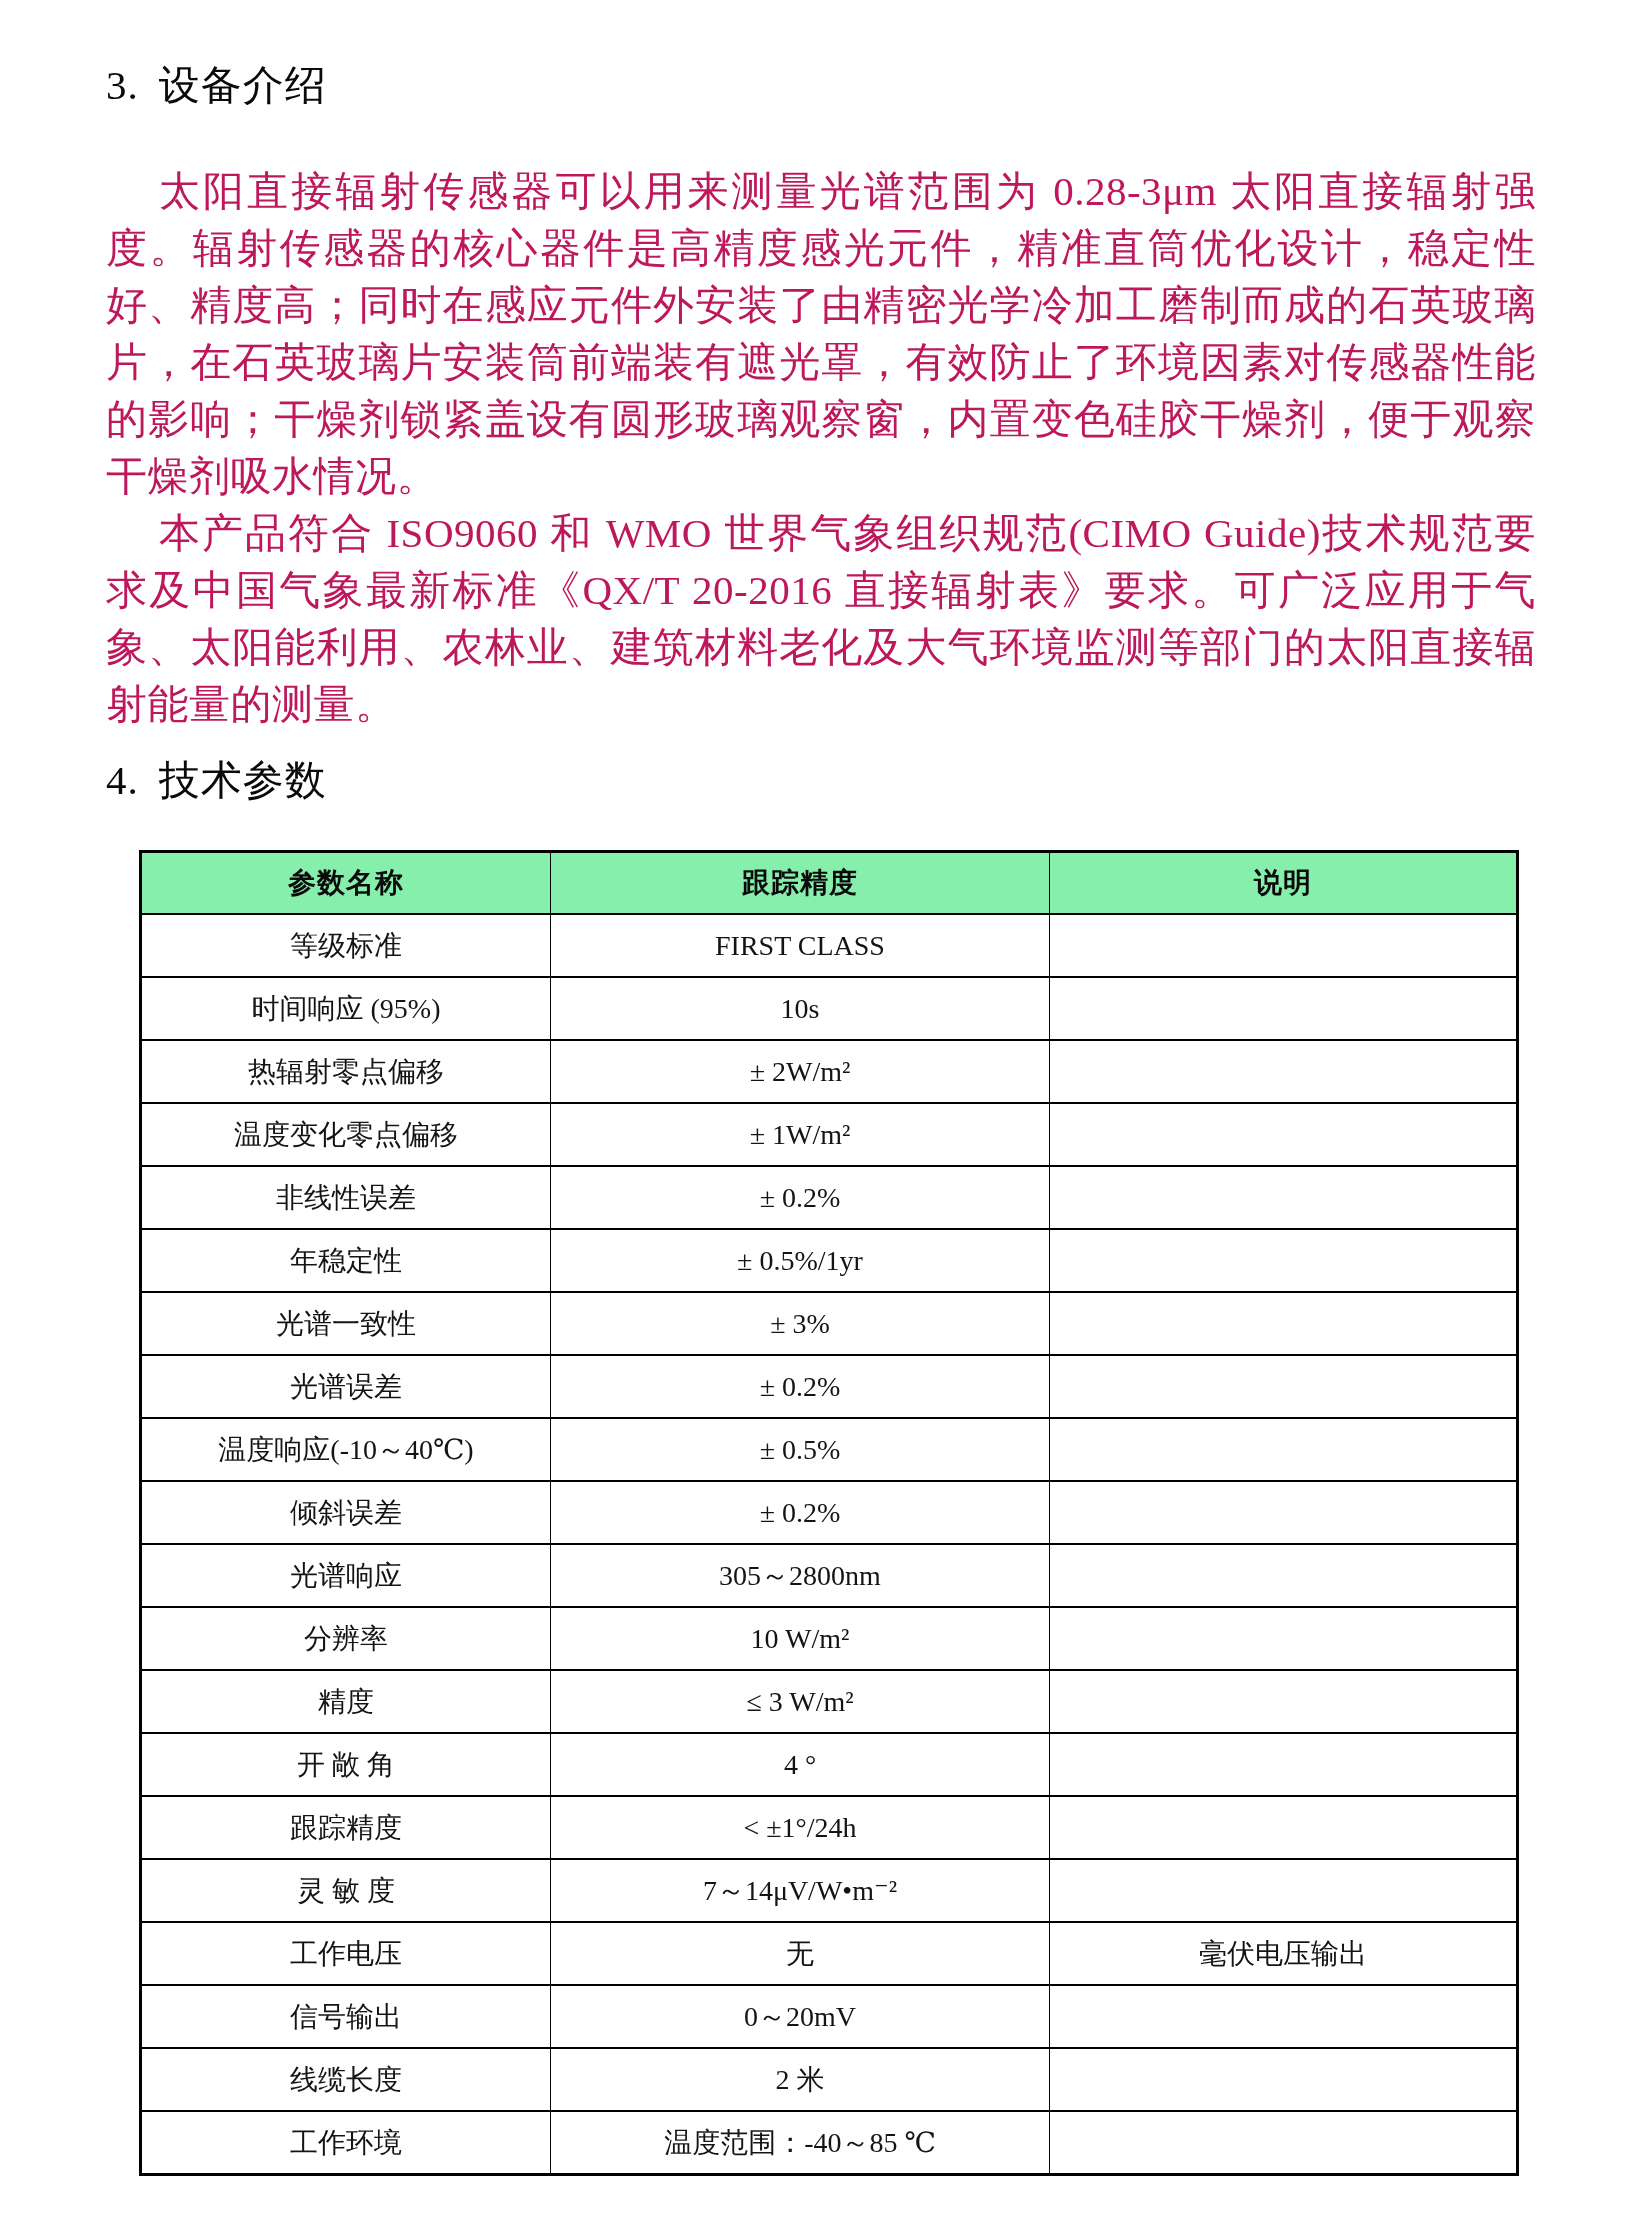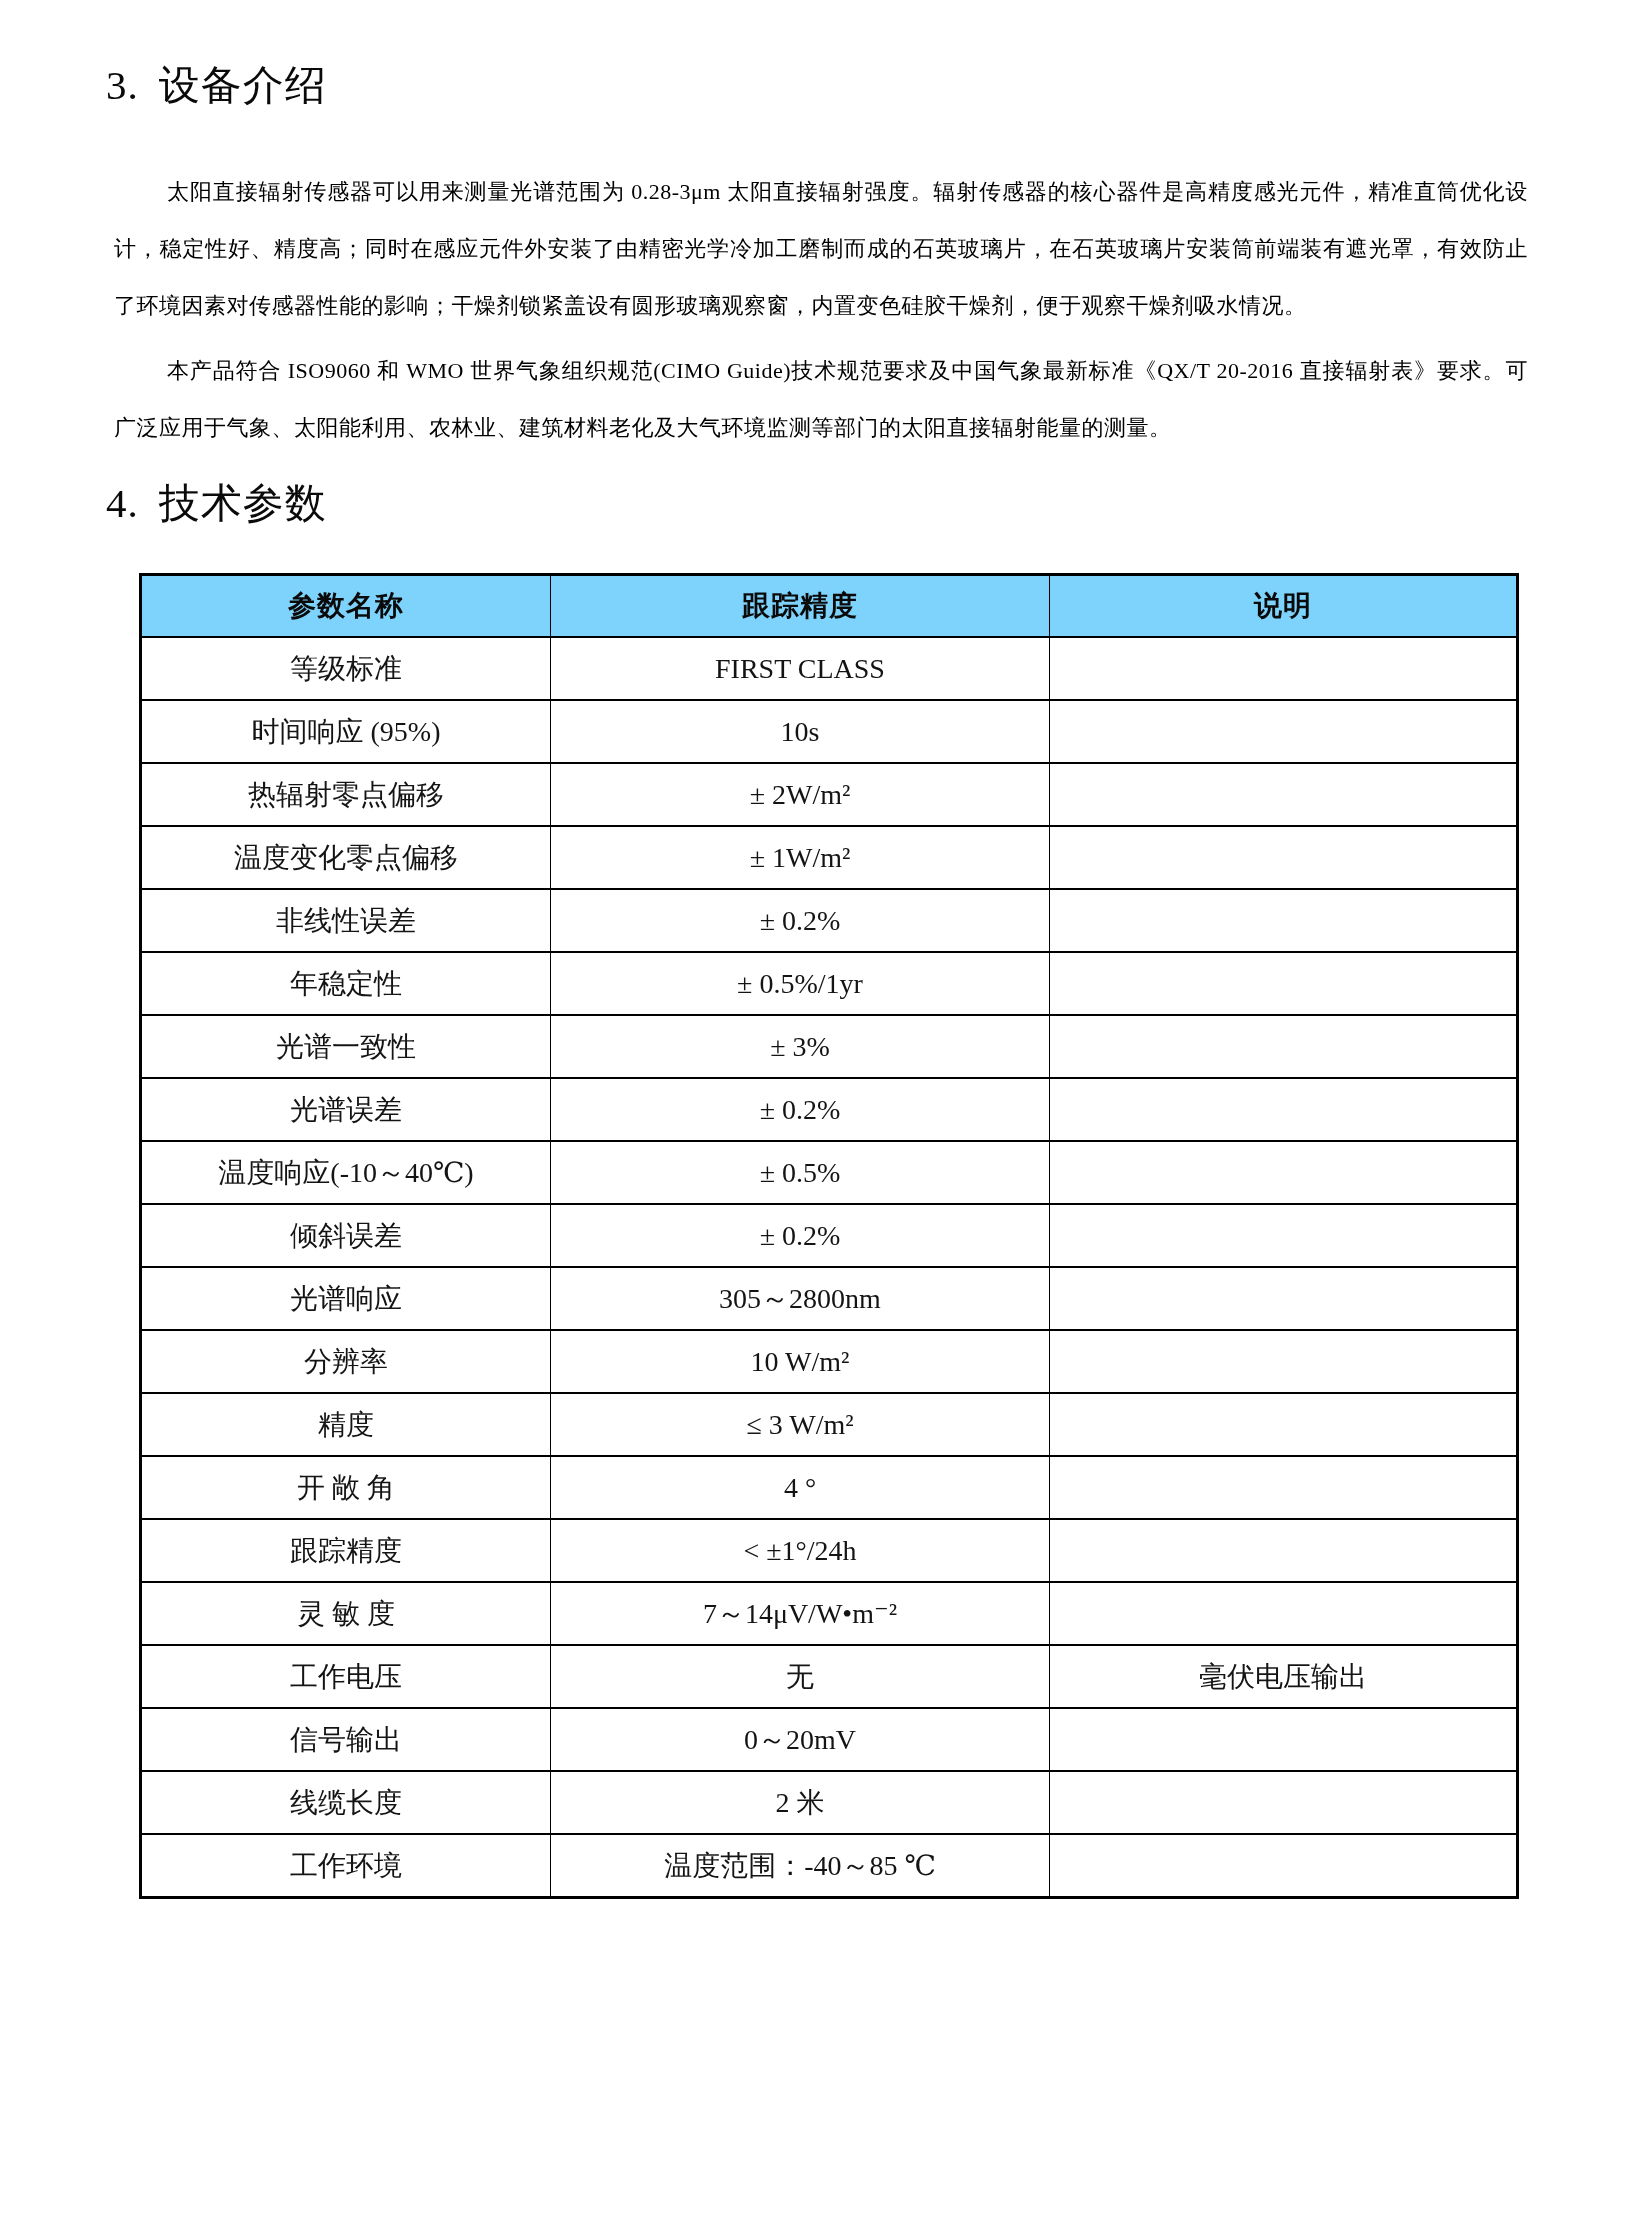--- a/index.html
+++ b/index.html
@@ -23,26 +23,26 @@
     line-height: 1.15;
     margin: 0 0 54px 0;
     letter-spacing: 1px;
     color: #0a0a0a;
   }
   .section-heading .sec-num {
     display: inline-block;
     margin-right: 20px;
   }
   .body-para {
-    font-size: 22px;
+    font-size: 41px;
     line-height: 57px;
-    margin: 8px;
+    margin: 0;
     text-align: justify;
     text-indent: 53px;
-    color: #000000;
+    color: #be185d;
     letter-spacing: 0.5px;
   }
   .section-4 {
     margin-top: 24px;
   }
   .section-4 .section-heading {
     margin-bottom: 46px;
   }
   table.spec-table {
     border-collapse: collapse;
@@ -61,21 +61,21 @@
     border-right: 1.5px solid #000000;
     height: 61px;
     text-align: center;
     vertical-align: middle;
     font-size: 28px;
     padding: 0 6px;
     overflow: hidden;
     white-space: nowrap;
   }
   .spec-table th {
-    background: #7dd3fc;
+    background: #86efac;
     font-weight: 700;
     height: 60px;
     letter-spacing: 1px;
     color: #0a0a0a;
   }
   .spec-table td {
     font-weight: 400;
     color: #141414;
   }
 </style>

